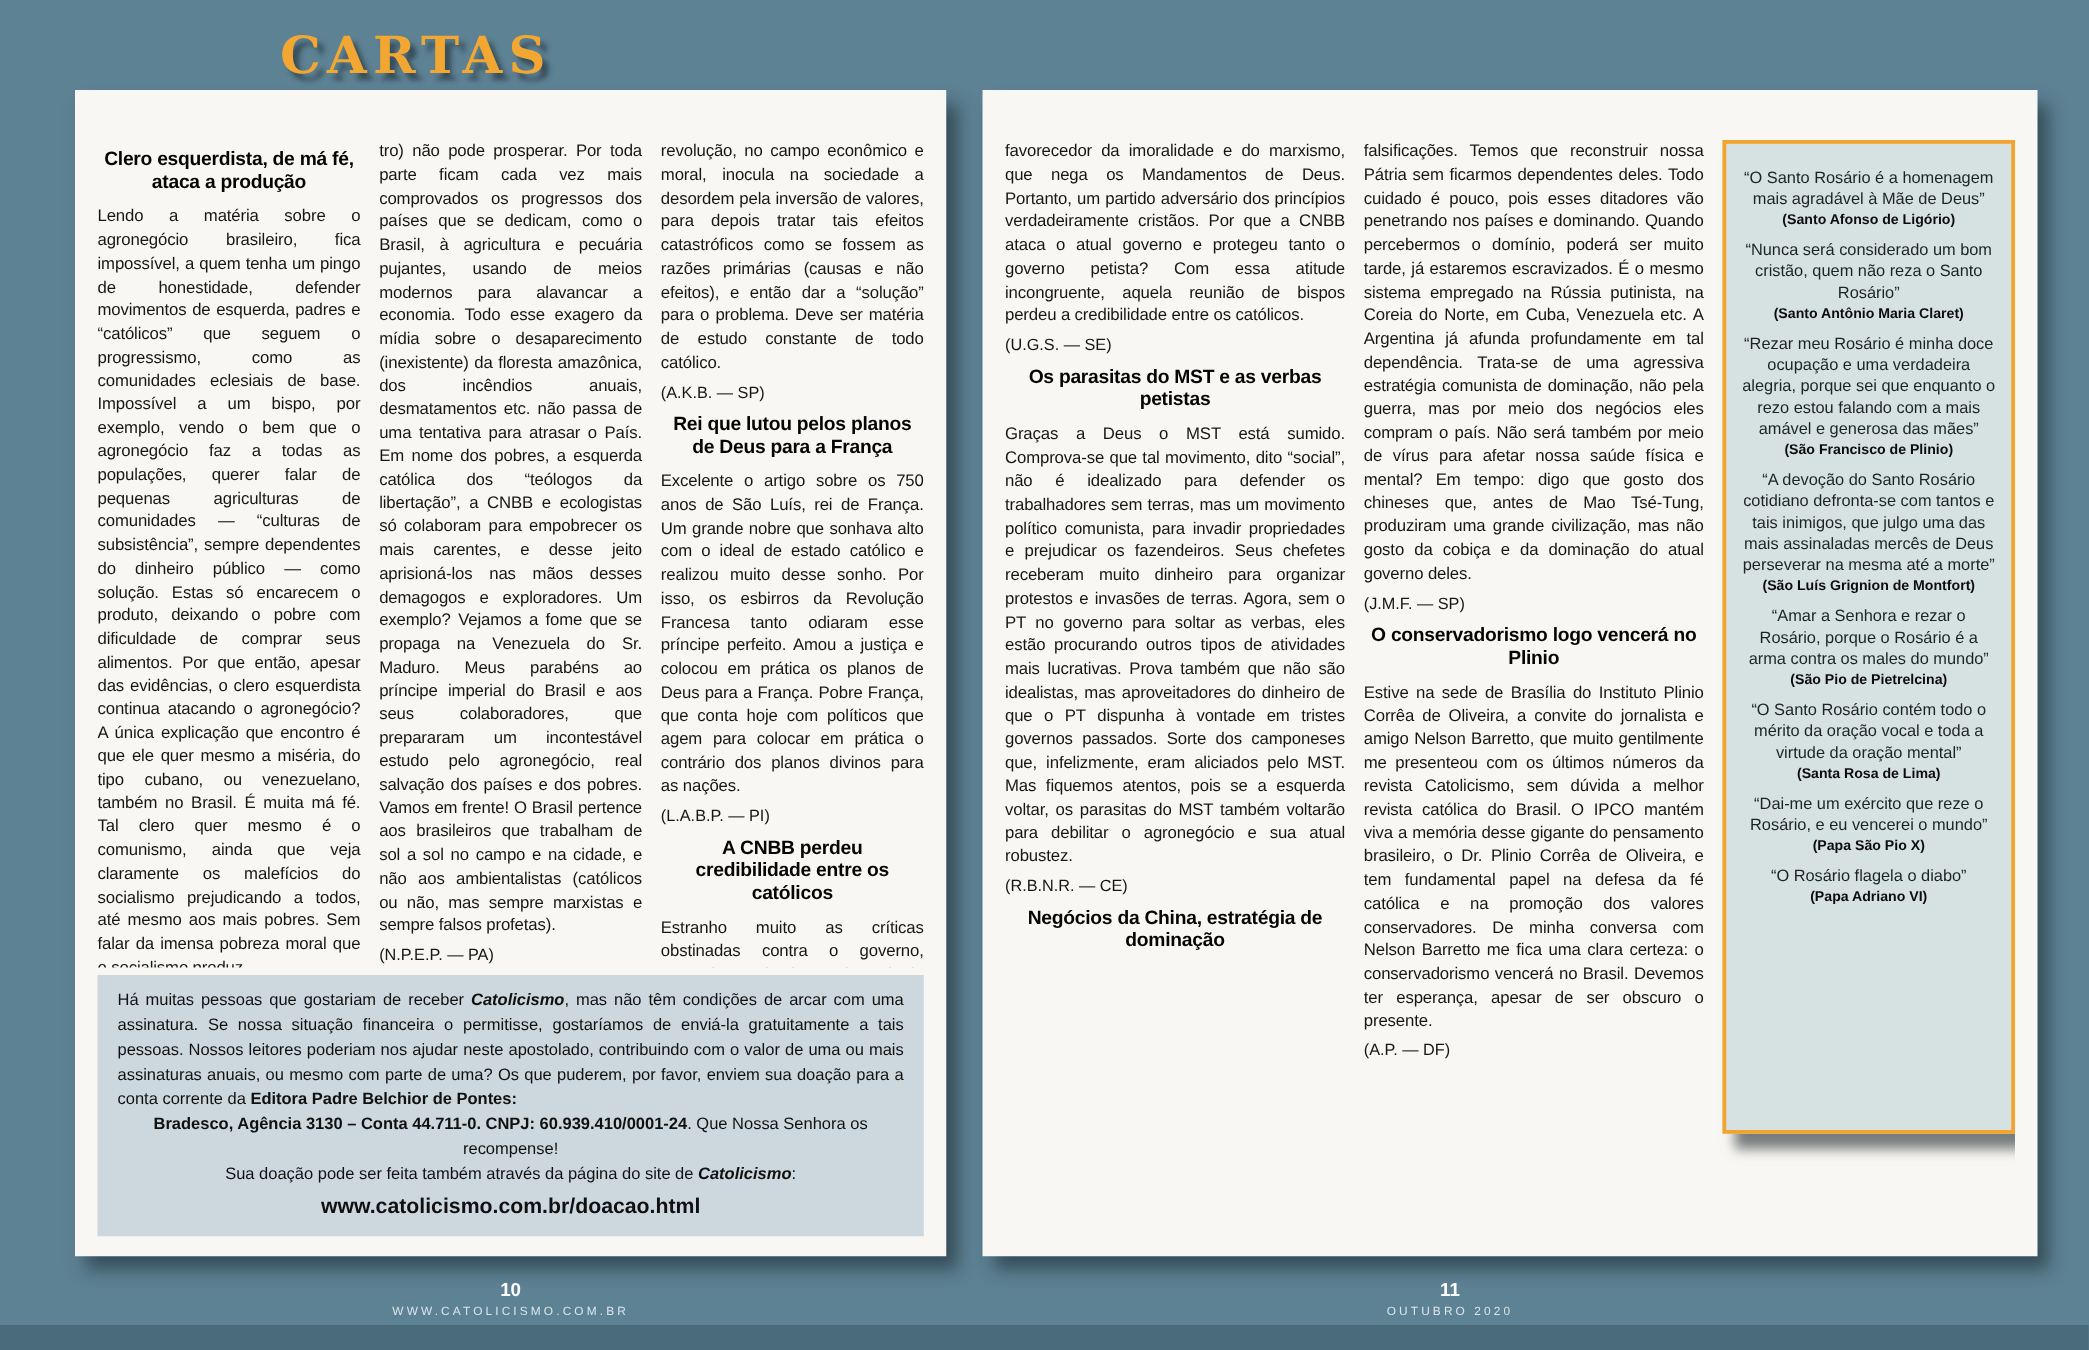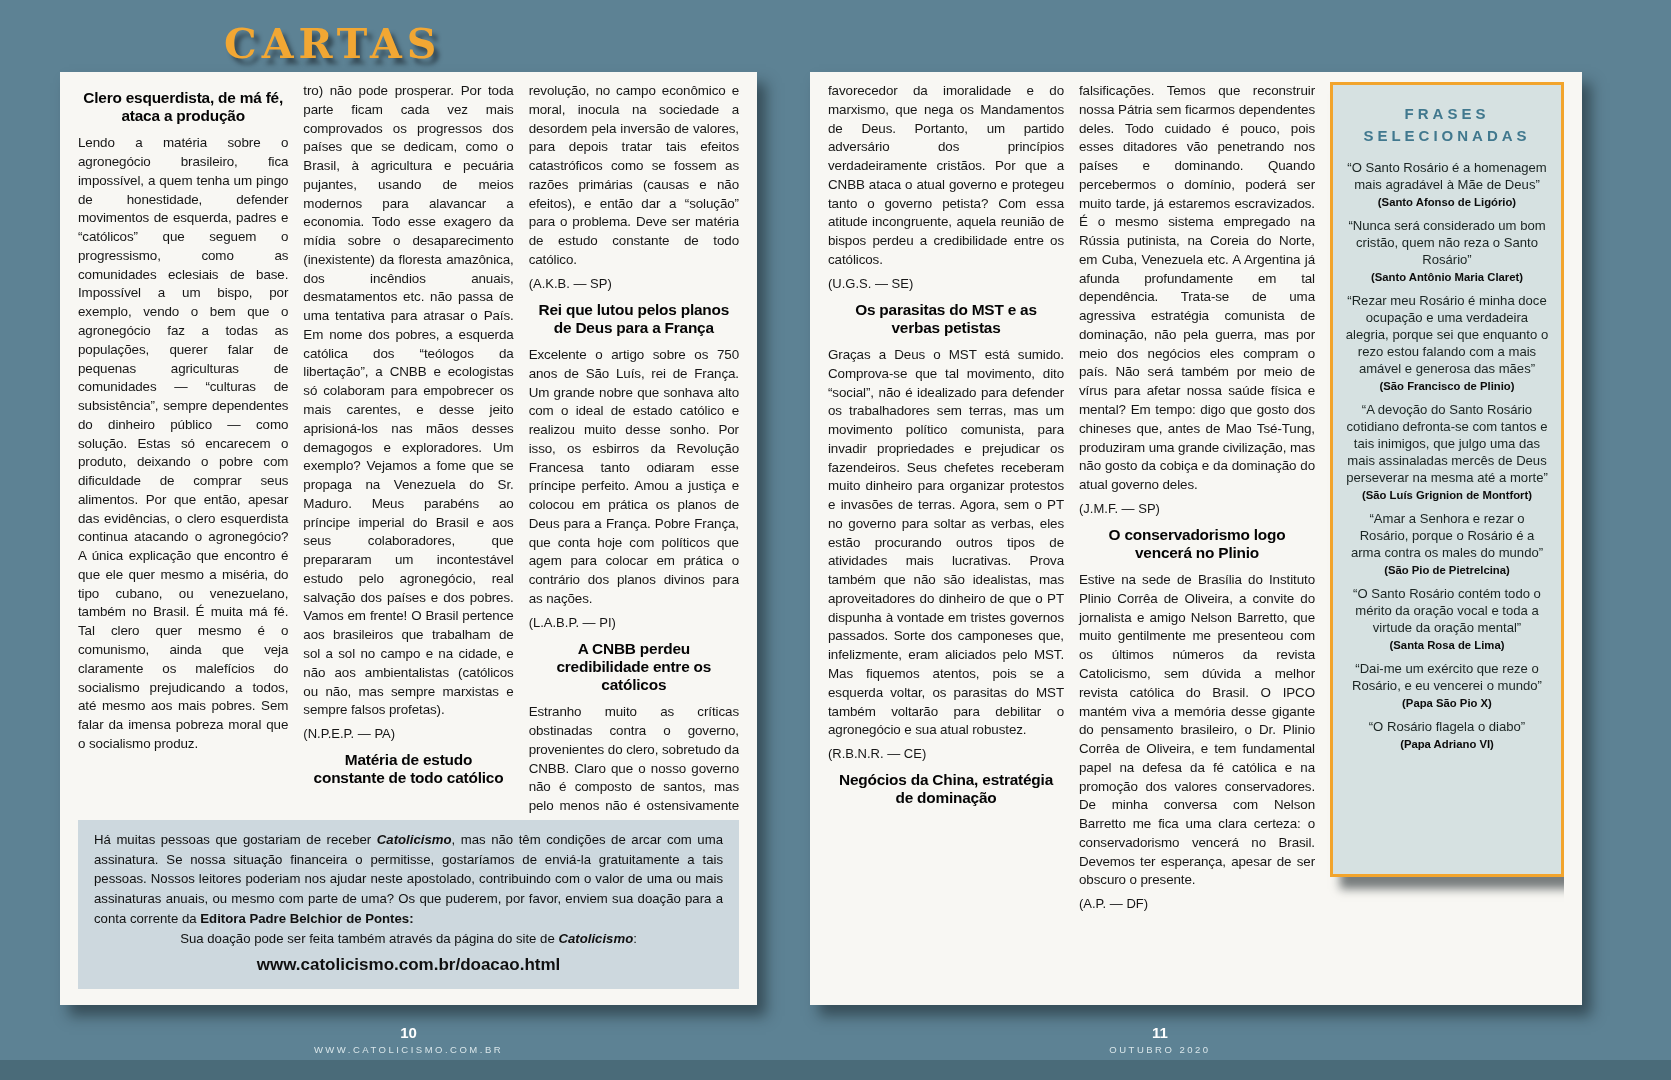--- a/index.html
+++ b/index.html
@@ -26,23 +26,23 @@
   }
   .spread-title .big   { font-size:41px; letter-spacing:5px; }
   .spread-title .small { font-size:28px; letter-spacing:3px; }
   
   .page {
     position:absolute; top:72px; height:933px;
     background:#f8f7f3;
     box-shadow:9px 11px 13px rgba(15,25,30,0.5);
   }
   #page10 { left:60px;  width:697px; }
-  #page11 { left:810px; width:772px; }
+  #page11 { left:786px; width:844px; }
   .page-inner {
-    height:100%; padding:10px 18px 16px;
+    height:100%; padding:40px 18px 16px;
     display:flex; flex-direction:column;
   }
   .cols-wrap { display:flex; gap:15px; flex:1; min-height:0; overflow:hidden; }
   .col { flex:1; min-width:0; }
   .col p.body {
     margin:0 0 8px; font-size:13.4px; line-height:1.4;
     text-align:justify; color:#161616; letter-spacing:-0.1px;
   }
   .col .sig {
     margin:-2px 0 10px; font-size:13px; text-align:left; color:#161616;
@@ -119,20 +119,21 @@
           <p class="sig">(A.K.B. — SP)</p>
           <h3 class="letter-heading">Rei que lutou pelos planos de Deus para a França</h3>
           <p class="body">Excelente o artigo sobre os 750 anos de São Luís, rei de França. Um grande nobre que sonhava alto com o ideal de estado católico e realizou muito desse sonho. Por isso, os esbirros da Revolução Francesa tanto odiaram esse príncipe perfeito. Amou a justiça e colocou em prática os planos de Deus para a França. Pobre França, que conta hoje com políticos que agem para colocar em prática o contrário dos planos divinos para as nações.</p>
           <p class="sig">(L.A.B.P. — PI)</p>
           <h3 class="letter-heading">A CNBB perdeu credibilidade entre os católicos</h3>
           <p class="body">Estranho muito as críticas obstinadas contra o governo, provenientes do clero, sobretudo da CNBB. Claro que o nosso governo não é composto de santos, mas pelo menos não é ostensivamente inimigo da moralidade. O PT, sim, é ostensivo</p>
         </div>
       </div>
     <div class="donation-box">
         <div class="don-row justify"><span class="">Há muitas pessoas que gostariam de receber </span><span class="bi">Catolicismo</span><span class="">, mas não têm condições de arcar com uma assinatura. Se nossa situação financeira o permitisse, gostaríamos de enviá-la gratuitamente a tais pessoas. Nossos leitores poderiam nos ajudar neste apostolado, contribuindo com o valor de uma ou mais assinaturas anuais, ou mesmo com parte de uma? Os que puderem, por favor, enviem sua doação para a conta corrente da </span><span class="b">Editora Padre Belchior de Pontes:</span></div>
+        <div class="don-row center"><span class="b">Bradesco, Agência 3130 – Conta 44.711-0. CNPJ: 60.939.410/0001-24</span><span class="">. Que Nossa Senhora os recompense!</span></div>
         <div class="don-row center"><span class="">Sua doação pode ser feita também através da página do site de </span><span class="bi">Catolicismo</span><span class="">:</span></div>
         <div class="don-row url"><span class="b">www.catolicismo.com.br/doacao.html</span></div>
       </div>
   </div>
 </div>
 
 <div class="page" id="page11">
   <div class="page-inner">
     <div class="cols-wrap">
 
@@ -145,24 +146,20 @@
           <h3 class="letter-heading">Negócios da China, estratégia de dominação</h3>
         </div>
         <div class="col">
           <p class="body">falsificações. Temos que reconstruir nossa Pátria sem ficarmos dependentes deles. Todo cuidado é pouco, pois esses ditadores vão penetrando nos países e dominando. Quando percebermos o domínio, poderá ser muito tarde, já estaremos escravizados. É o mesmo sistema empregado na Rússia putinista, na Coreia do Norte, em Cuba, Venezuela etc. A Argentina já afunda profundamente em tal dependência. Trata-se de uma agressiva estratégia comunista de dominação, não pela guerra, mas por meio dos negócios eles compram o país. Não será também por meio de vírus para afetar nossa saúde física e mental? Em tempo: digo que gosto dos chineses que, antes de Mao Tsé-Tung, produziram uma grande civilização, mas não gosto da cobiça e da dominação do atual governo deles.</p>
           <p class="sig">(J.M.F. — SP)</p>
           <h3 class="letter-heading">O conservadorismo logo vencerá no Plinio</h3>
           <p class="body">Estive na sede de Brasília do Instituto Plinio Corrêa de Oliveira, a convite do jornalista e amigo Nelson Barretto, que muito gentilmente me presenteou com os últimos números da revista Catolicismo, sem dúvida a melhor revista católica do Brasil. O IPCO mantém viva a memória desse gigante do pensamento brasileiro, o Dr. Plinio Corrêa de Oliveira, e tem fundamental papel na defesa da fé católica e na promoção dos valores conservadores. De minha conversa com Nelson Barretto me fica uma clara certeza: o conservadorismo vencerá no Brasil. Devemos ter esperança, apesar de ser obscuro o presente.</p>
           <p class="sig">(A.P. — DF)</p>
         </div>
         <div class="quotes-box" id="quotesBox">
-        <div class="quotes-title">
-          <span>FRASES</span><br>
-          <span>SELECIONADAS</span>
-        </div>
         <div id="quotesList">
             <p class="quote">“O Santo Rosário é a homenagem mais agradável à Mãe de Deus”</p>
             <p class="attr">(Santo Afonso de Ligório)</p>
             <p class="quote">“Nunca será considerado um bom cristão, quem não reza o Santo Rosário”</p>
             <p class="attr">(Santo Antônio Maria Claret)</p>
             <p class="quote">“Rezar meu Rosário é minha doce ocupação e uma verdadeira alegria, porque sei que enquanto o rezo estou falando com a mais amável e generosa das mães”</p>
             <p class="attr">(São Francisco de Plinio)</p>
             <p class="quote">“A devoção do Santo Rosário cotidiano defronta-se com tantos e tais inimigos, que julgo uma das mais assinaladas mercês de Deus perseverar na mesma até a morte”</p>
             <p class="attr">(São Luís Grignion de Montfort)</p>
             <p class="quote">“Amar a Senhora e rezar o Rosário, porque o Rosário é a arma contra os males do mundo”</p>

